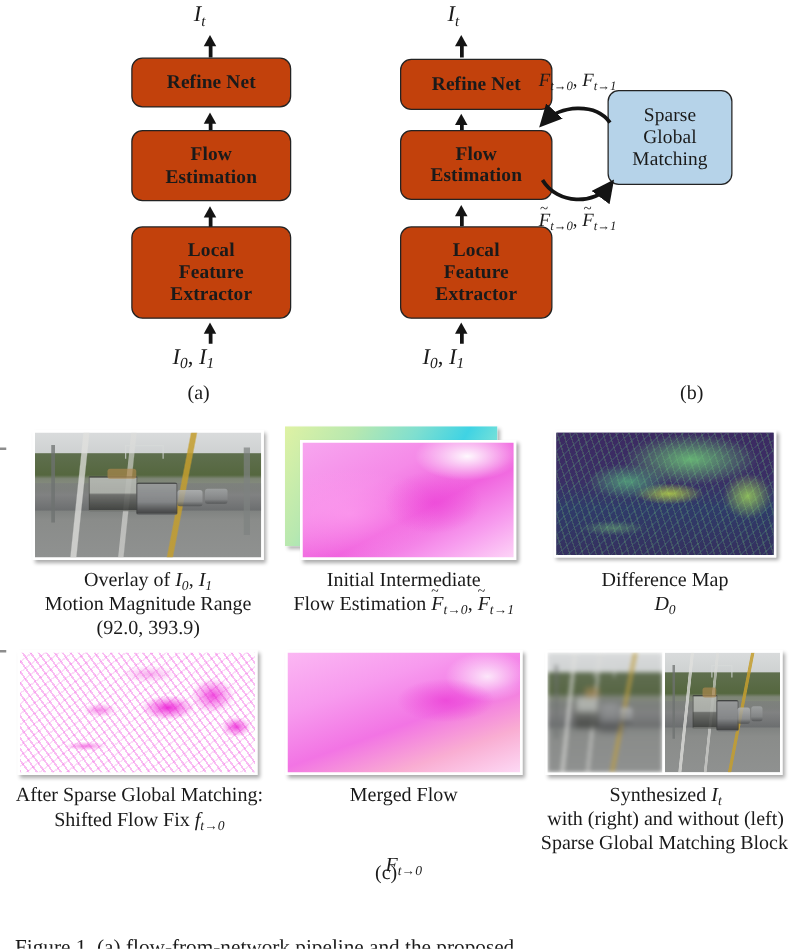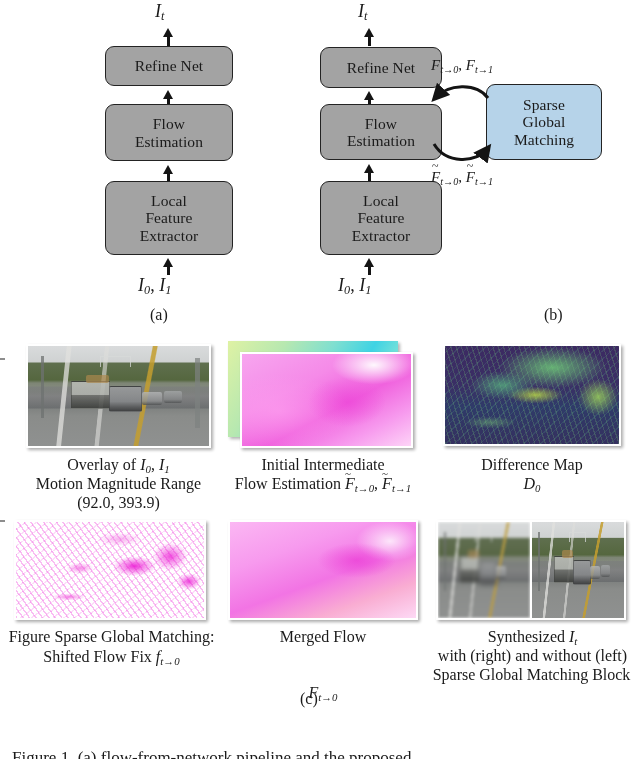--- a/index.html
+++ b/index.html
@@ -31,21 +31,21 @@
     border-radius: 9px;
     display: flex;
     align-items: center;
     justify-content: center;
     text-align: center;
     line-height: 1.12;
     font-size: 15.5px;
     letter-spacing: .1px;
     white-space: pre-line;
   }
-  .node.green { background: #a3a3a3; }
+  .node.green { background: #c2410c; font-weight: bold; }
   .node.blue  { background: #b6d3e9; }
 
   
   .arrow-v {
     position: absolute;
     width: 2.6px;
     background: #141414;
   }
   .arrow-head-up {
     position: absolute;
@@ -305,21 +305,21 @@
 Feature
 Extractor</div>
 
     <div class="arrow-head-up" style="left:64px;top:258px;"></div>
     <div class="arrow-v" style="left:68px;top:266px;height:9px;"></div>
 
     <div class="math" style="left:38px;top:276px;font-size:18px;">
       <i>I</i><span class="sub">0</span><span class="up">,</span>&nbsp;<i>I</i><span class="sub">1</span>
     </div>
 
-    <div class="node blue" style="left:186px;top:84px;width:116px;height:76px;">Sparse
+    <div class="node blue" style="left:186px;top:72px;width:100px;height:76px;">Sparse
 Global
 Matching</div>
 
     <svg class="abs" style="left:128px;top:80px;width:76px;height:100px;overflow:visible;" viewBox="0 0 76 100">
       <defs>
         <marker id="ah" markerWidth="7" markerHeight="7" refX="4.2" refY="3" orient="auto">
           <path d="M0,0 L6,3 L0,6 z" fill="#141414"></path>
         </marker>
       </defs>
 
@@ -376,21 +376,21 @@
       <div class="diffmap"></div>
     </div>
     <div class="panel-label" style="left:443px;top:126px;width:178px;">Difference Map</div>
     <div class="panel-label" style="left:443px;top:145px;width:178px;">
       <i>D</i><span style="font-size:68%;vertical-align:-.28em;font-style:italic;">0</span>
     </div>
 
     <div class="photo" style="left:14px;top:190px;width:192px;height:100px;border:2px solid #fff;">
       <div class="sparse"></div>
     </div>
-    <div class="panel-label" style="left:4px;top:298px;width:215px;">Figure Sparse Global Matching:</div>
+    <div class="panel-label" style="left:4px;top:298px;width:215px;">After Sparse Global Matching:</div>
     <div class="panel-label" style="left:4px;top:318px;width:215px;">
       <span style="font-style:normal;">Shifted Flow Fix </span><i style="font-style:italic;">f</i><span style="font-size:68%;vertical-align:-.28em;font-style:italic;">t→0</span>
     </div>
 
     <div class="photo" style="left:228px;top:190px;width:190px;height:100px;border:2px solid #fff;">
       <div class="flow merged"></div>
     </div>
     <div class="panel-label" style="left:228px;top:298px;width:190px;">Merged Flow</div>
     <div class="panel-label" style="left:228px;top:318px;width:190px;margin-top:36px;">
       <i>F</i><span style="font-size:68%;vertical-align:-.28em;font-style:italic;">t→0</span>

